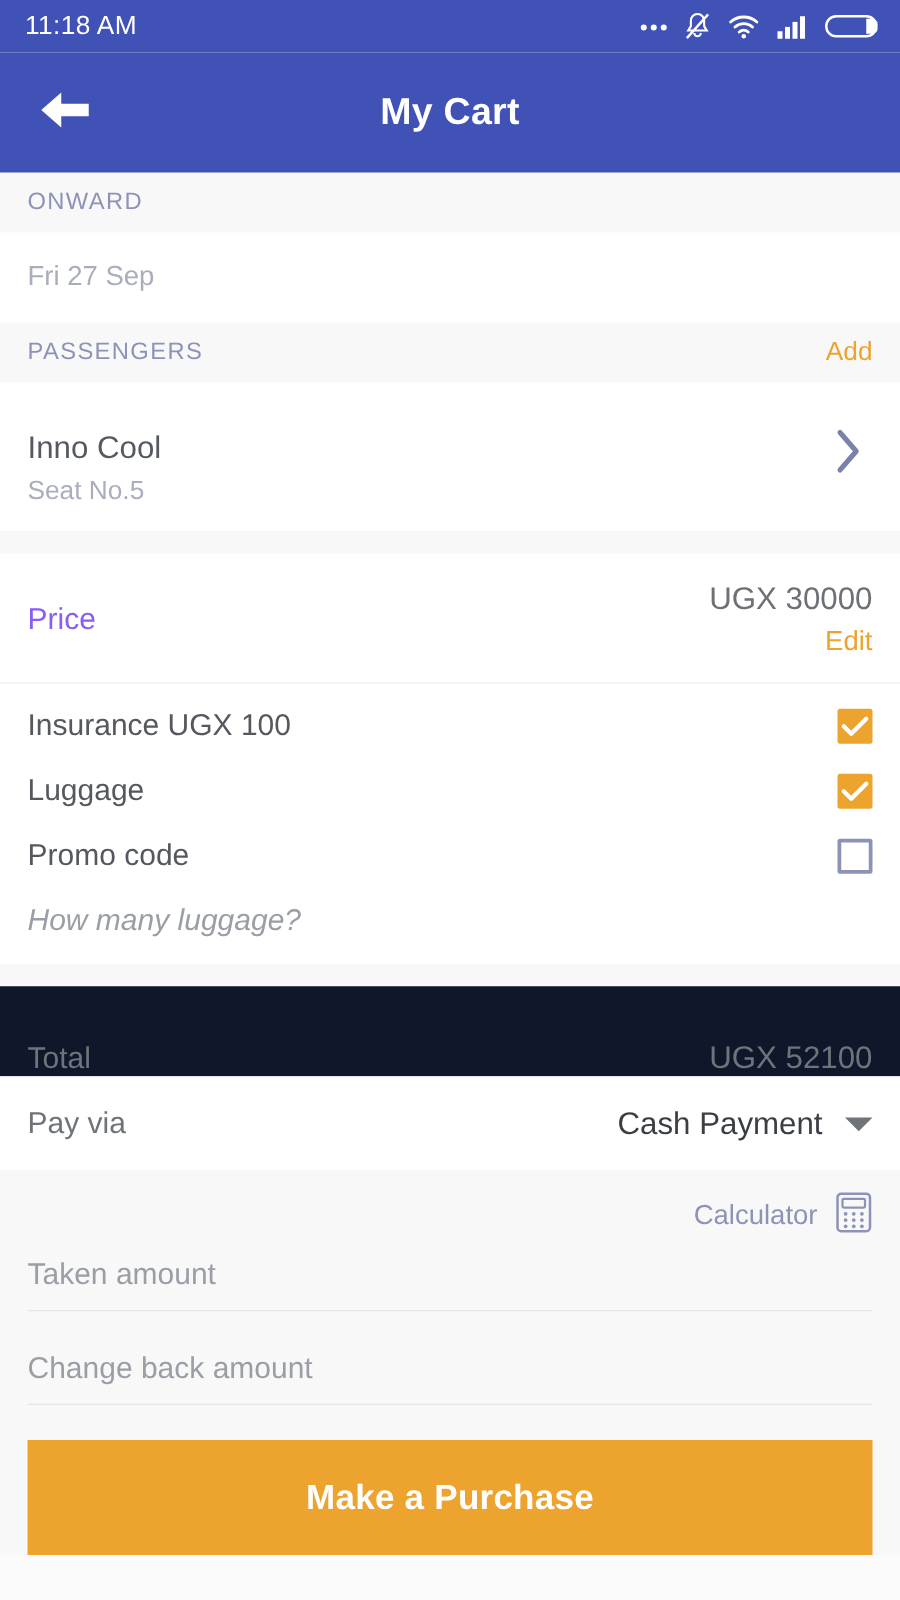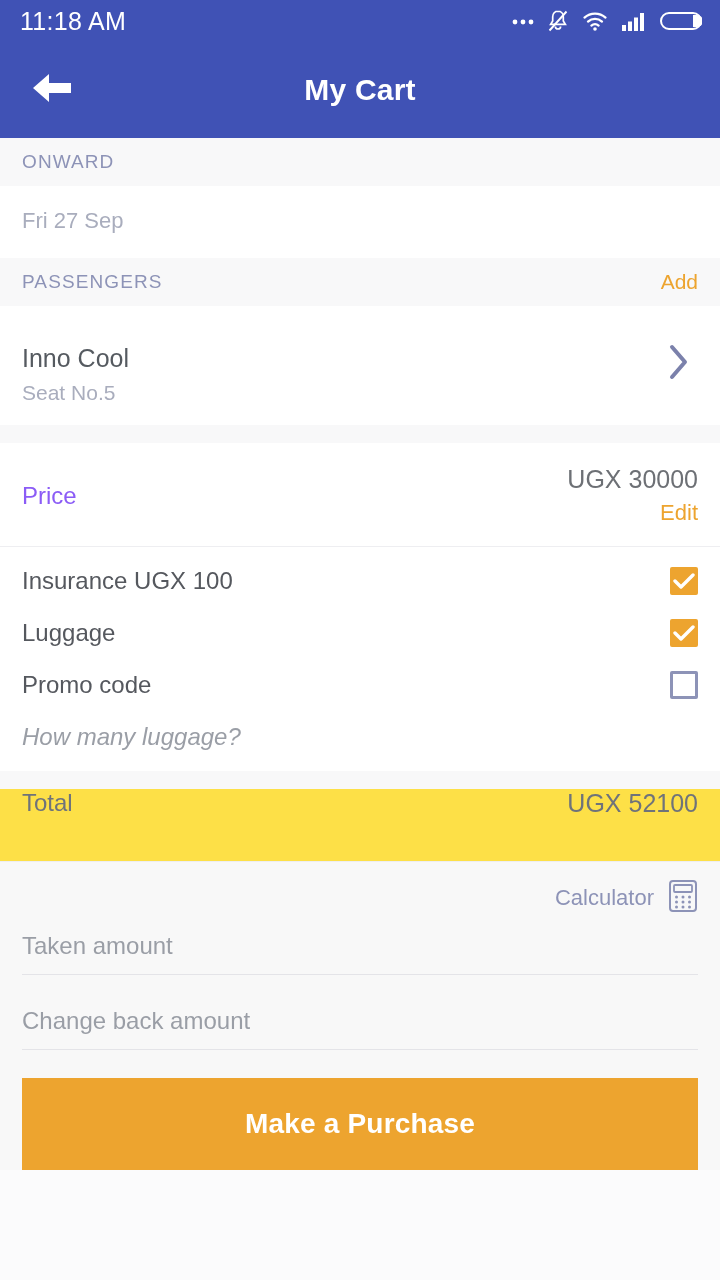--- a/index.html
+++ b/index.html
@@ -24,21 +24,21 @@
   .statusbar {
     height: 42px;
     background: #4052b5;
     display: flex;
     align-items: center;
     justify-content: space-between;
     padding: 0 18px 0 20px;
   }
   .status-time {
     color: #ffffff;
-    font-size: 25px;
+    font-size: 21px;
     letter-spacing: 0.3px;
   }
   .status-icons {
     display: flex;
     align-items: center;
     gap: 13px;
   }
   .status-icons svg { display: block; }
 
   
@@ -185,23 +185,23 @@
     font-size: 24px;
     font-style: italic;
     color: #9a9ea6;
     padding: 12px 0 4px 0;
     width: 100%;
   }
   .luggage-input::placeholder { color: #9a9ea6; font-style: italic; }
 
   
   .total-row {
-    background: #fde047;
-    display: flex;
-    align-items: flex-start;
+    background: #0f172a;
+    display: flex;
+    align-items: flex-end;
     justify-content: space-between;
     padding: 0 22px;
     height: 72px;
   }
   .total-label { font-size: 24px; color: #6f737a; }
   .total-value { font-size: 25px; color: #6f737a; }
 
   .payvia-row {
     background: #ffffff;
     display: flex;
@@ -384,20 +384,27 @@
 
   <div class="gap"></div>
 
   <div class="total-row">
     <span class="total-label">Total</span>
     <span class="total-value">UGX 52100</span>
   </div>
 
   <div class="hairline"></div>
 
+  <div class="payvia-row">
+    <span class="payvia-label">Pay via</span>
+    <span class="payvia-right">
+      <span class="payvia-value">Cash Payment</span>
+      <span class="caret"></span>
+    </span>
+  </div>
 
   <div class="paypanel">
     <div class="calc-row">
       <span class="calc-label">Calculator</span>
       <span>
         <svg width="30" height="34" viewBox="0 0 30 34">
           <rect x="2" y="2" width="26" height="30" rx="3" ry="3" fill="none" stroke="#8d93b7" stroke-width="2"></rect>
           <rect x="6" y="6" width="18" height="7" rx="1" ry="1" fill="none" stroke="#8d93b7" stroke-width="1.8"></rect>
           <circle cx="8.5" cy="18" r="1.5" fill="#8d93b7"></circle>
           <circle cx="15" cy="18" r="1.5" fill="#8d93b7"></circle>

